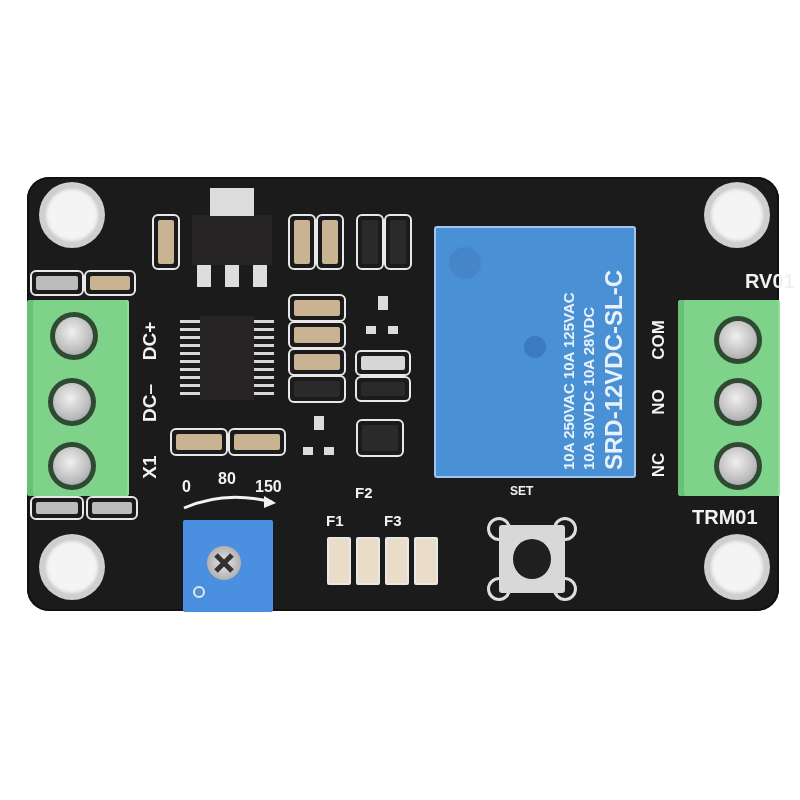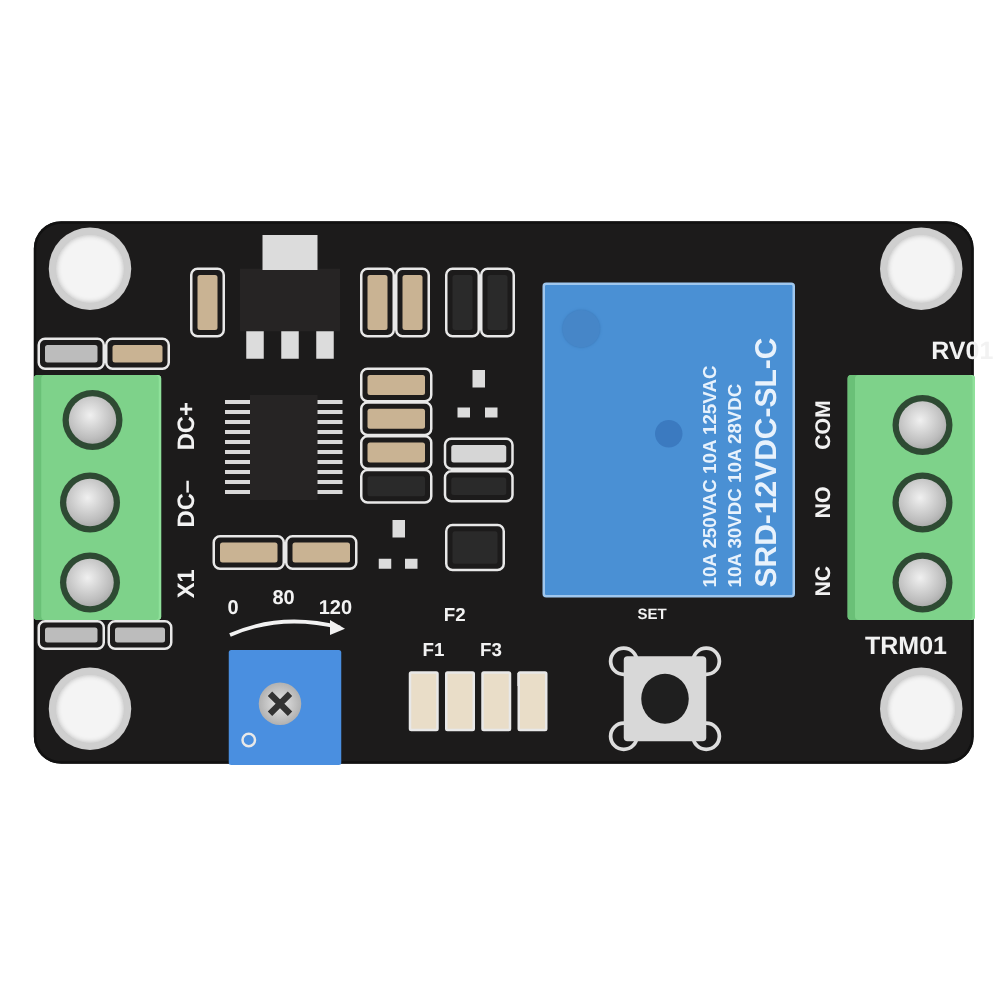--- a/index.html
+++ b/index.html
@@ -128,35 +128,35 @@
 
 <div class="terminal" style="left:678px;top:300px;width:102px;height:196px;"></div>
 <div class="screw" style="left:714px;top:316px;"></div>
 <div class="screw" style="left:714px;top:378px;"></div>
 <div class="screw" style="left:714px;top:442px;"></div>
 <div class="silk" style="left:702px;top:270px;font-size:20px;margin-left:43px;">RV01</div>
 <div class="silk" style="left:692px;top:506px;font-size:20px;">TRM01</div>
 
 <div class="silk" style="left:182px;top:478px;font-size:16px;">0</div>
 <div class="silk" style="left:218px;top:470px;font-size:16px;">80</div>
-<div class="silk" style="left:255px;top:478px;font-size:16px;">120</div>
+<div class="silk" style="left:255px;top:478px;font-size:16px;">150</div>
 <svg style="position:absolute;left:180px;top:488px;" width="100" height="24" viewBox="0 0 100 24">
   <path d="M4 20 Q45 2 92 14" fill="none" stroke="#f2f2f2" stroke-width="3"></path>
   <path d="M84 8 L96 15 L84 20 Z" fill="#f2f2f2"></path>
 </svg>
 
 <div class="pot">
   <div style="position:absolute;left:24px;top:26px;width:34px;height:34px;border-radius:50%;background:radial-gradient(circle,#e8e8e8,#9a9a9a);"></div>
   <svg style="position:absolute;left:24px;top:26px;" width="34" height="34" viewBox="0 0 34 34">
     <path d="M9 9 L25 25 M25 9 L9 25" stroke="#333" stroke-width="5"></path>
   </svg>
   <div style="position:absolute;left:10px;top:66px;width:8px;height:8px;border-radius:50%;border:2px solid #e8e8e8;"></div>
 </div>
 
-<div class="silk" style="left:338px;top:512px;font-size:15px;">F1</div>
+<div class="silk" style="left:326px;top:512px;font-size:15px;">F1</div>
 <div class="silk" style="left:355px;top:484px;font-size:15px;">F2</div>
 <div class="silk" style="left:384px;top:512px;font-size:15px;">F3</div>
 <div class="silk" style="left:413px;top:536px;font-size:15px;">F4</div>
 <div class="led" style="left:327px;top:537px;"></div>
 <div class="led" style="left:356px;top:537px;"></div>
 <div class="led" style="left:385px;top:537px;"></div>
 <div class="led" style="left:414px;top:537px;"></div>
 
 <div class="silk" style="left:510px;top:484px;font-size:12px;">SET</div>
 <div class="button-base">

